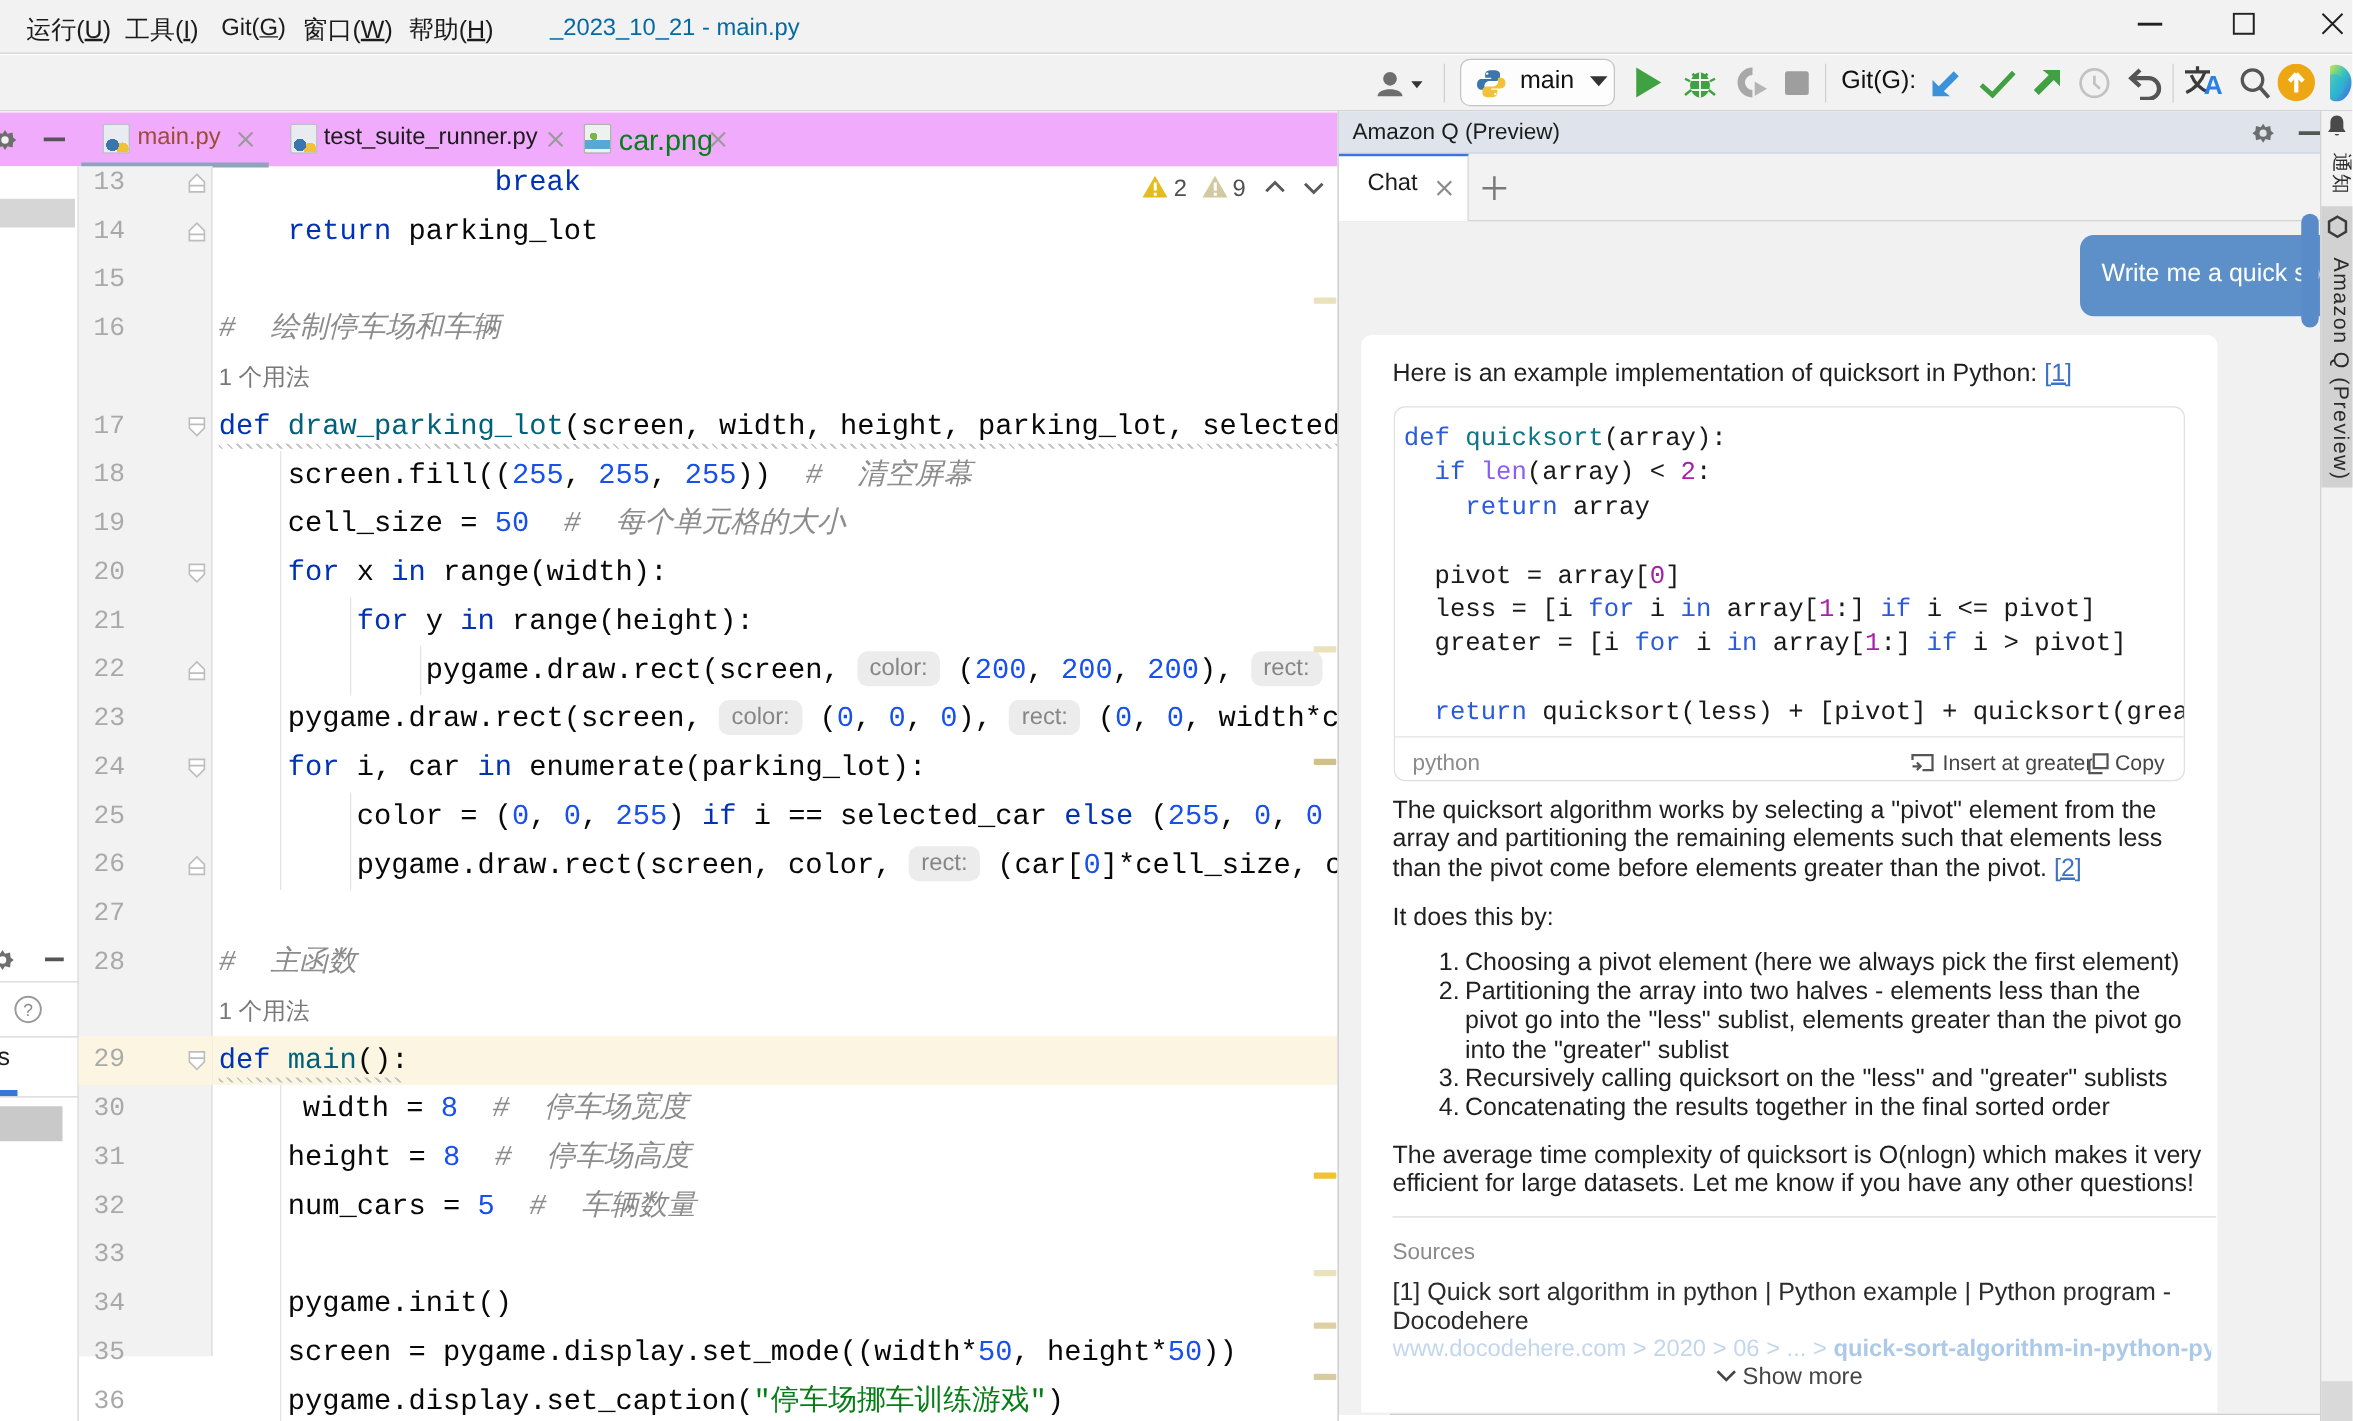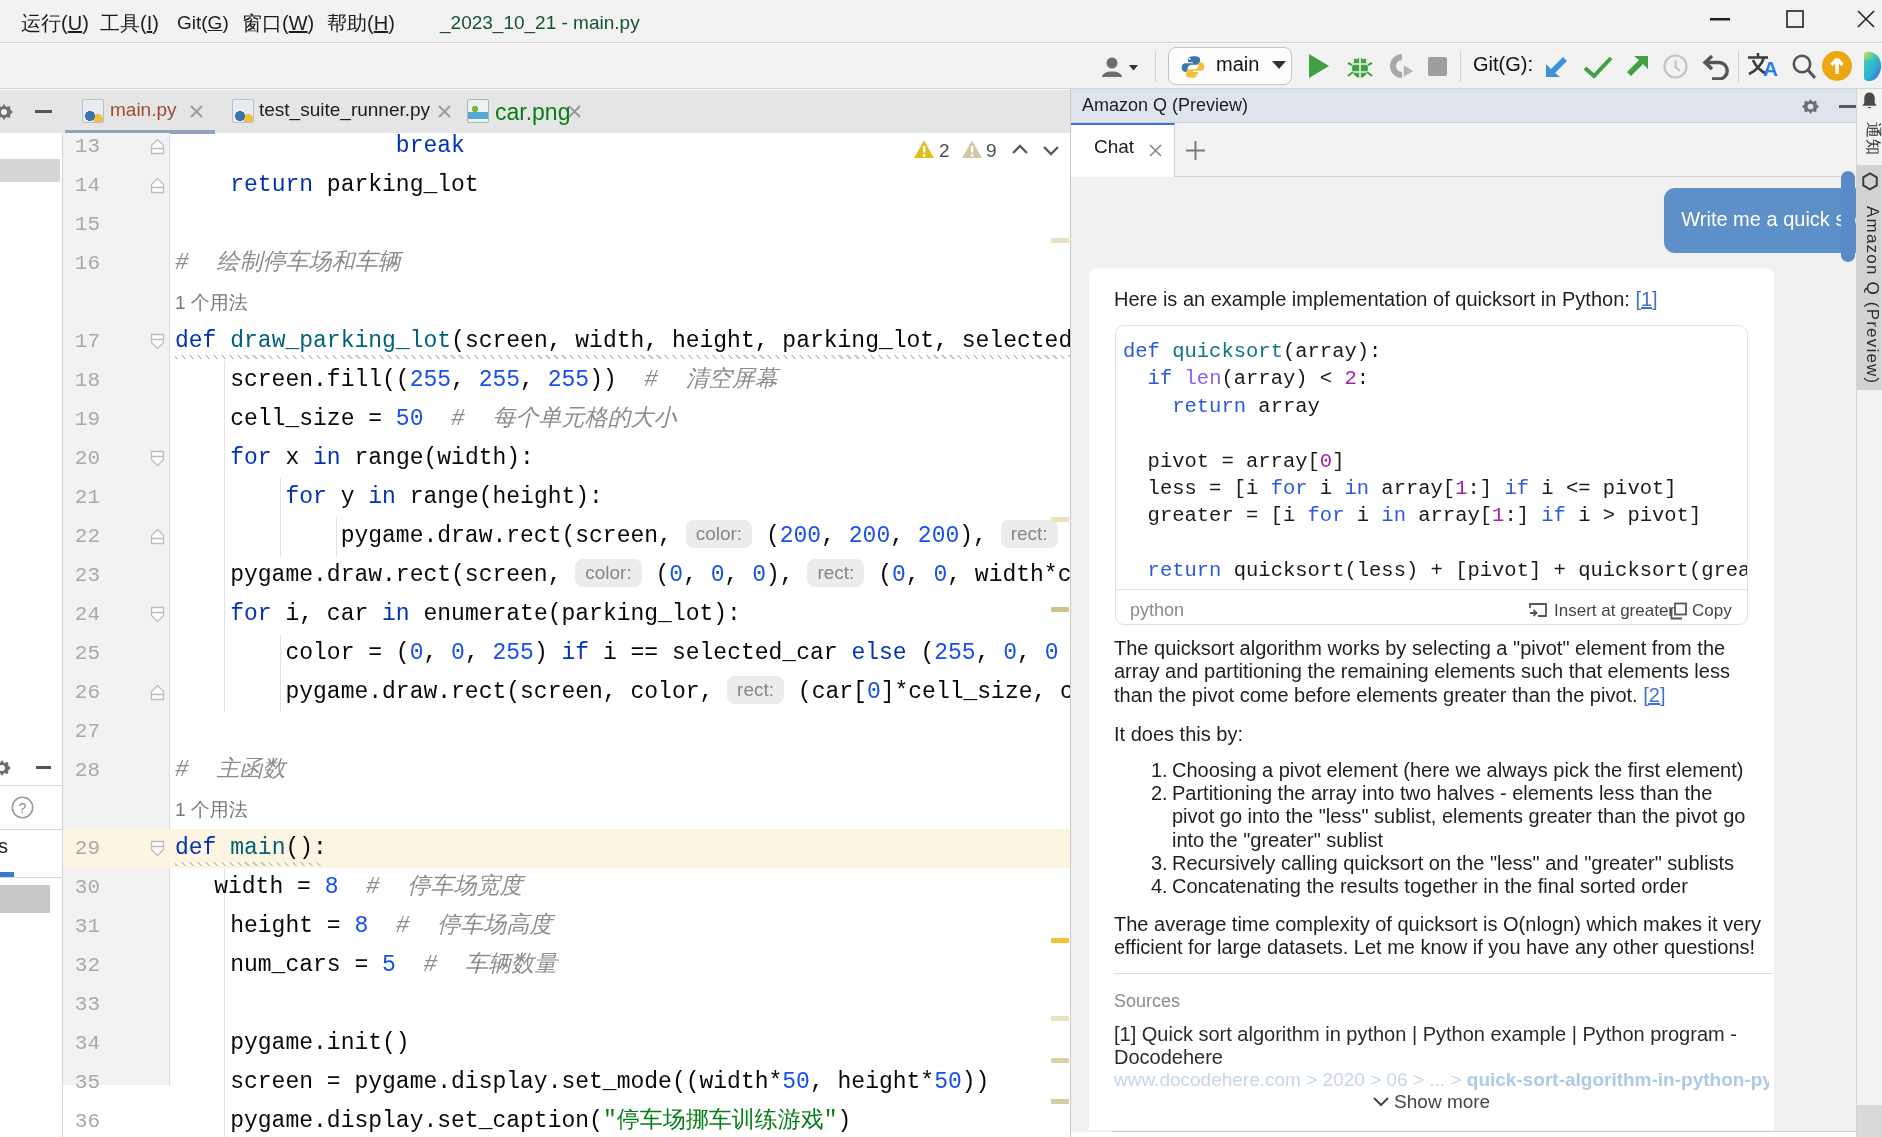--- a/index.html
+++ b/index.html
@@ -4,21 +4,21 @@
 <style>
 * { margin:0; padding:0; box-sizing:border-box; }
 html,body { width:1882px; height:1137px; overflow:hidden; background:#fff;
   font-family:"Liberation Sans", sans-serif; }
 #root { position:absolute; top:0; left:0; width:1882px; height:1137px; overflow:hidden; }
 .abs { position:absolute; }
 
 #menubar { top:0; left:0; width:1882px; height:43px; background:#f2f2f2; border-bottom:1px solid #d3d3d3; }
 .menuitem { position:absolute; top:10px; font-size:20px; color:#1c1c1c; white-space:nowrap; }
 #toolbar { top:44px; left:0; width:1882px; height:45px; background:#f2f2f2; border-bottom:1px solid #d3d3d3; }
-#tabbar { top:90px; left:0; width:1070px; height:43px; background:#e5e5e5; }
+#tabbar { top:90px; left:0; width:1070px; height:43px; background:#f0abfc; }
 
 #editor { top:133px; left:63px; width:1007px; height:1004px; overflow:hidden; }
 #gutter { top:133px; left:63px; width:107px; height:952px; background:#f2f2f2; border-right:1px solid #dcdcdc; z-index:2; }
 #leftstrip { top:133px; left:0; width:63px; height:1004px; background:#fff; border-right:1px solid #d3d3d3; }
 .row { position:absolute; left:0; height:39px; line-height:39px; white-space:pre; }
 .num { position:absolute; width:37px; text-align:right; height:39px; line-height:39px;
   font-family:"Liberation Mono", monospace; font-size:21px; color:#a9a9a9; }
 .code { font-family:"Liberation Mono", monospace; font-size:23px; color:#080808; }
 .kw { color:#0033b3; }
 .nm { color:#1750eb; }
@@ -64,21 +64,21 @@
 </style>
 </head>
 <body>
 <div id="root">
   <div id="menubar" class="abs">
     <span class="menuitem" style="left:21px">运行(<u>U</u>)</span>
     <span class="menuitem" style="left:100px">工具(<u>I</u>)</span>
     <span class="menuitem" style="left:177px;top:12px;font-size:19px">Git(<u>G</u>)</span>
     <span class="menuitem" style="left:242px">窗口(<u>W</u>)</span>
     <span class="menuitem" style="left:327px">帮助(<u>H</u>)</span>
-    <span class="menuitem" style="left:440px;top:12px;font-size:19px;color:#14532d">_2023_10_21 - main.py</span>
+    <span class="menuitem" style="left:440px;top:12px;font-size:19px;color:#0369a1">_2023_10_21 - main.py</span>
     <svg class="abs" style="left:1710px;top:18px" width="20" height="4">
         <rect width="20" height="2.5" fill="#222"></rect>
       </svg>
     <svg class="abs" style="left:1786px;top:10px" width="19" height="19">
         <rect x="1" y="1" width="16" height="16" fill="none" stroke="#222" stroke-width="1.6"></rect>
       </svg>
     <svg class="abs" style="left:1857px;top:10px" width="19" height="19">
         <path d="M1 1 L17 17 M17 1 L1 17" stroke="#222" stroke-width="1.6"></path>
       </svg>
   </div>
@@ -267,21 +267,21 @@
 <div class="row code" style="top:306px;left:112px">    <span class="kw">for</span> x <span class="kw">in</span> range(width):</div>
 <div class="row code" style="top:345px;left:112px">        <span class="kw">for</span> y <span class="kw">in</span> range(height):</div>
 <div class="row code" style="top:384px;left:112px">            pygame.draw.rect(screen, <span class="chip">color:</span> (<span class="nm">200</span>, <span class="nm">200</span>, <span class="nm">200</span>), <span class="chip">rect:</span></div>
 <div class="row code" style="top:423px;left:112px">    pygame.draw.rect(screen, <span class="chip">color:</span> (<span class="nm">0</span>, <span class="nm">0</span>, <span class="nm">0</span>), <span class="chip">rect:</span> (<span class="nm">0</span>, <span class="nm">0</span>, width*cell_s</div>
 <div class="row code" style="top:462px;left:112px">    <span class="kw">for</span> i, car <span class="kw">in</span> enumerate(parking_lot):</div>
 <div class="row code" style="top:501px;left:112px">        color = (<span class="nm">0</span>, <span class="nm">0</span>, <span class="nm">255</span>) <span class="kw">if</span> i == selected_car <span class="kw">else</span> (<span class="nm">255</span>, <span class="nm">0</span>, <span class="nm">0</span></div>
 <div class="row code" style="top:540px;left:112px">        pygame.draw.rect(screen, color, <span class="chip">rect:</span> (car[<span class="nm">0</span>]*cell_size, c</div>
 <div class="row code" style="top:618px;left:112px"><span class="cm">#  主函数</span></div>
 <div class="row code" style="top:657px;left:112px"><span class="inlay">1 个用法</span></div>
 <div class="row code" style="top:696px;left:112px"><span class="kw">def</span> <span class="fn">main</span>():</div>
-<div class="row code" style="top:735px;left:96px">    width = <span class="nm">8</span>  <span class="cm">#  停车场宽度</span></div>
+<div class="row code" style="top:735px;left:124px">    width = <span class="nm">8</span>  <span class="cm">#  停车场宽度</span></div>
 <div class="row code" style="top:774px;left:112px">    height = <span class="nm">8</span>  <span class="cm">#  停车场高度</span></div>
 <div class="row code" style="top:813px;left:112px">    num_cars = <span class="nm">5</span>  <span class="cm">#  车辆数量</span></div>
 <div class="row code" style="top:891px;left:112px">    pygame.init()</div>
 <div class="row code" style="top:930px;left:112px">    screen = pygame.display.set_mode((width*<span class="nm">50</span>, height*<span class="nm">50</span>))</div>
 <div class="row code" style="top:969px;left:112px">    pygame.display.set_caption(<span class="st">"停车场挪车训练游戏"</span>)</div>
 <div class="abs sq" style="top:222px;left:112px;width:895px"></div>
 <div class="abs sq" style="top:729px;left:112px;width:148px"></div>
 <svg class="abs" style="left:849px;top:5px" width="160" height="24" viewBox="0 0 160 24">
 <path d="M12 2.5 L22 20 L2 20 Z" fill="#e3bd1f"></path>
         <rect x="11" y="8" width="2.4" height="6.5" fill="#fff"></rect>

